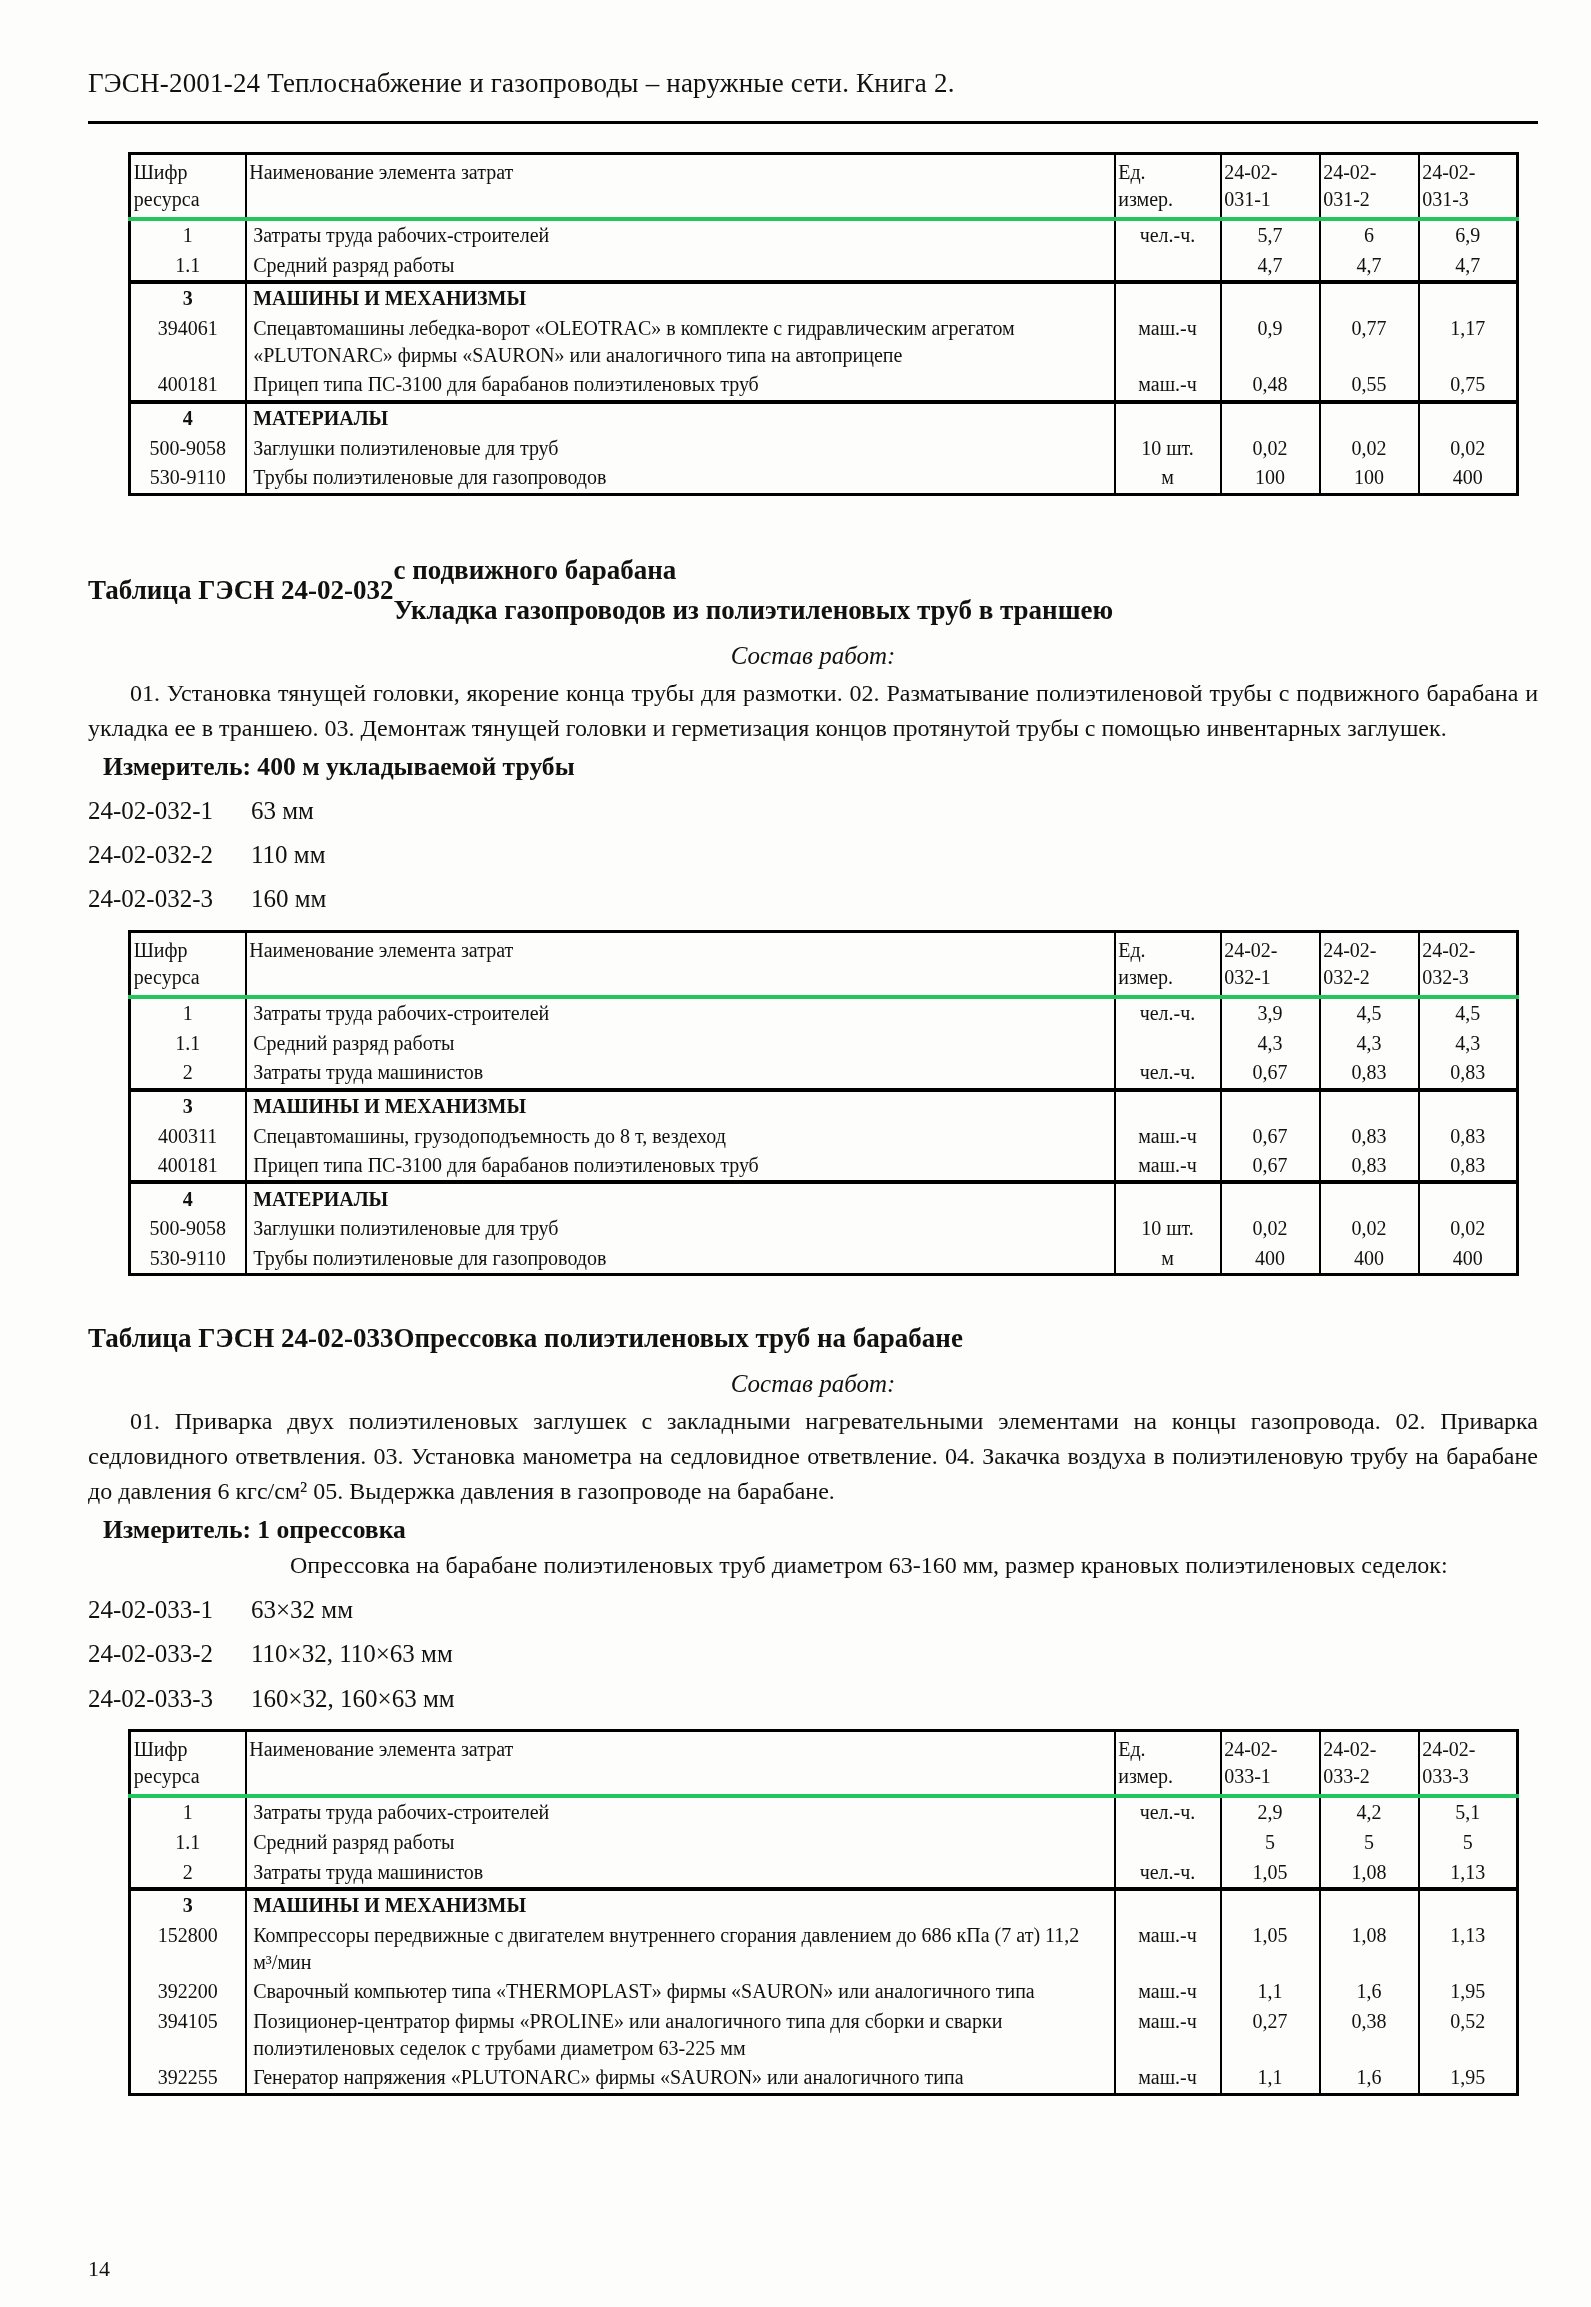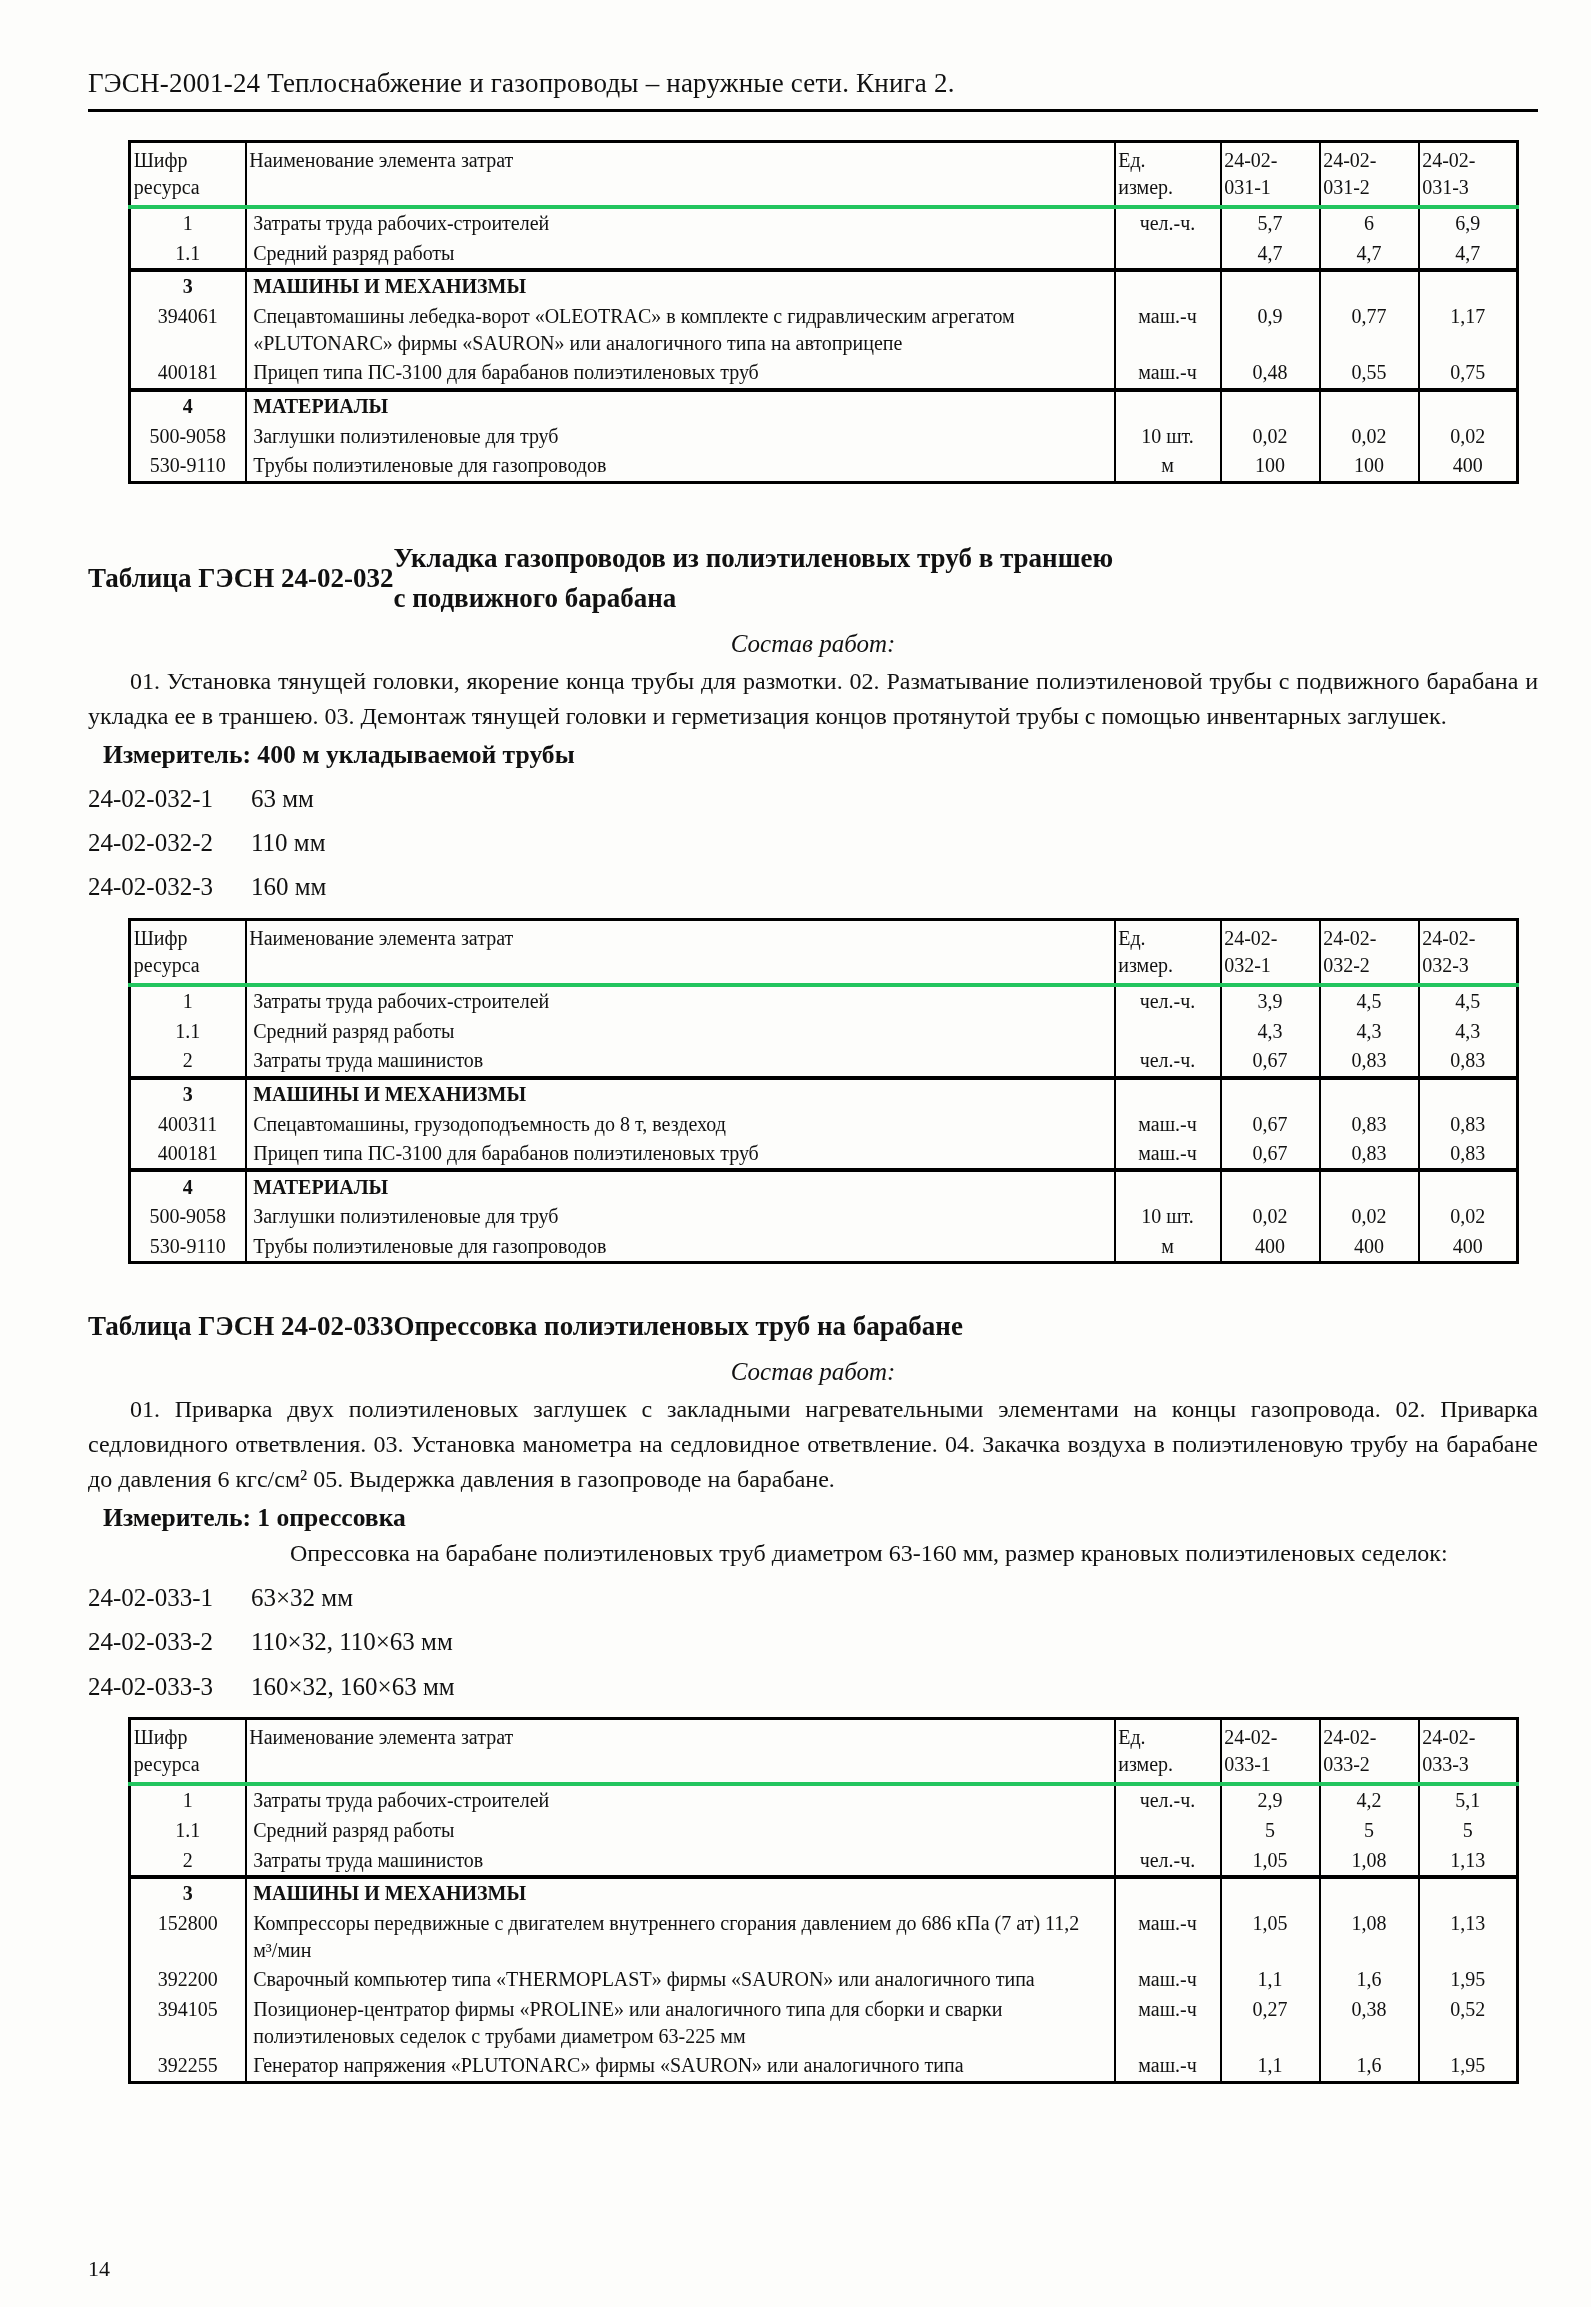--- a/index.html
+++ b/index.html
@@ -2,21 +2,21 @@
 <html style="font-size:10.8px"><head>
 <meta charset="utf-8">
 <style>
   html,body{margin:0;padding:0;}
   body{
     width:1592px;height:2307px;position:relative;overflow:hidden;
     background:#fdfdfb;color:#111;
     font-family:"Liberation Serif","DejaVu Serif",serif;
   }
   .page{position:absolute;left:88px;top:67px;width:1450px;height:2240px;}
-  .doc-header{font-size:27px;line-height:1.25;padding-bottom:8px;border-bottom:3.4px solid #000;letter-spacing:0.2px;}
+  .doc-header{font-size:27px;line-height:1.25;padding-bottom:20px;border-bottom:3.4px solid #000;letter-spacing:0.2px;}
 
   .cost-table{
     border-collapse:collapse;table-layout:fixed;width:1389px;margin-left:40px;
     font-size:20px;line-height:1.35;border:3.4px solid #000;
   }
   .cost-table th,.cost-table td{border-left:2px solid #000;border-right:2px solid #000;padding:1.3px 6.7px;vertical-align:top;}
   .cost-table thead th{border-bottom:4px solid #22c55e;font-weight:normal;text-align:left;padding:4px 2.7px;line-height:1.35;}
   .cost-table tr.group-start td{border-top:4px solid #000;}
   .cost-table tr.section td{font-weight:bold;}
   .c-code,.c-unit,.c-val{text-align:center;}
@@ -152,23 +152,23 @@
     <td class="c-val">100</td>
     <td class="c-val">400</td>
   </tr>
 </tbody>
   </table>
 
   <div class="section sec-032">
     <div class="sec-head">
       <div class="sec-label">Таблица ГЭСН 24-02-032</div>
       <div class="sec-title">
+  <div class="sec-title-line">с подвижного барабана</div>
+
   <div class="sec-title-line">Укладка газопроводов из полиэтиленовых труб в траншею</div>
-
-  <div class="sec-title-line">с подвижного барабана</div>
 </div>
     </div>
     <div class="sostav-label">Состав работ:</div>
     <div class="sostav-text">01. Установка тянущей головки, якорение конца трубы для размотки. 02. Разматывание полиэтиленовой трубы с подвижного барабана и укладка ее в траншею. 03. Демонтаж тянущей головки и герметизация концов протянутой трубы с помощью инвентарных заглушек.</div>
     <div class="izmeritel">Измеритель: 400 м укладываемой трубы</div>
     <div class="variants">
   <div class="variant">
     <div class="v-code">24-02-032-1</div>
     <div class="v-size">63 мм</div>
   </div>

